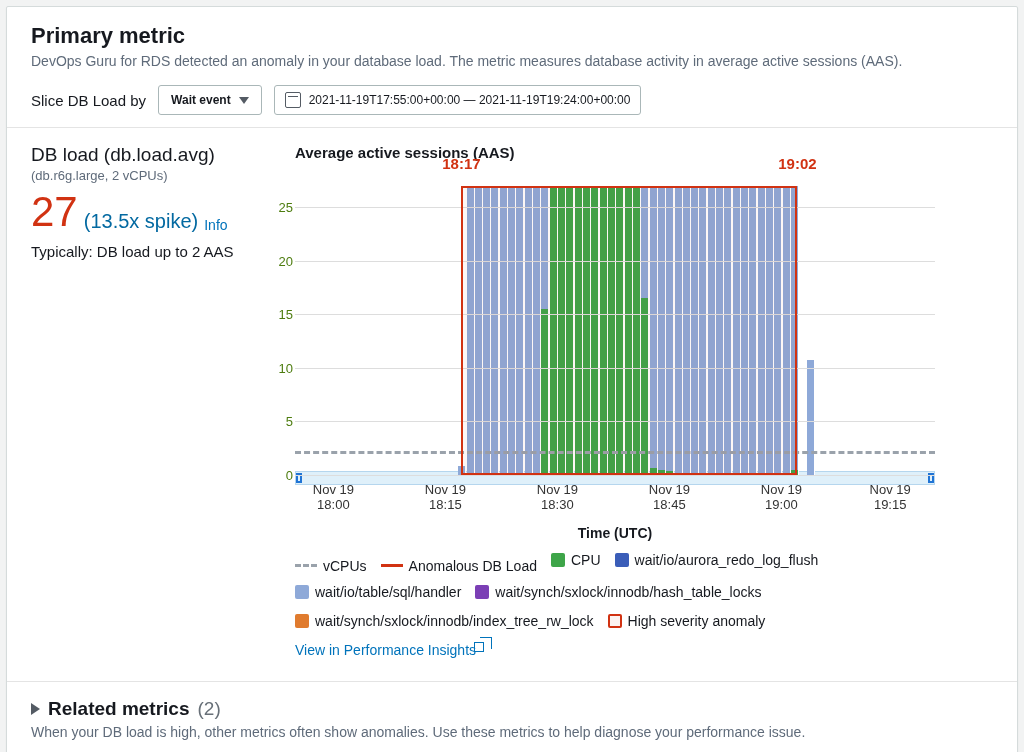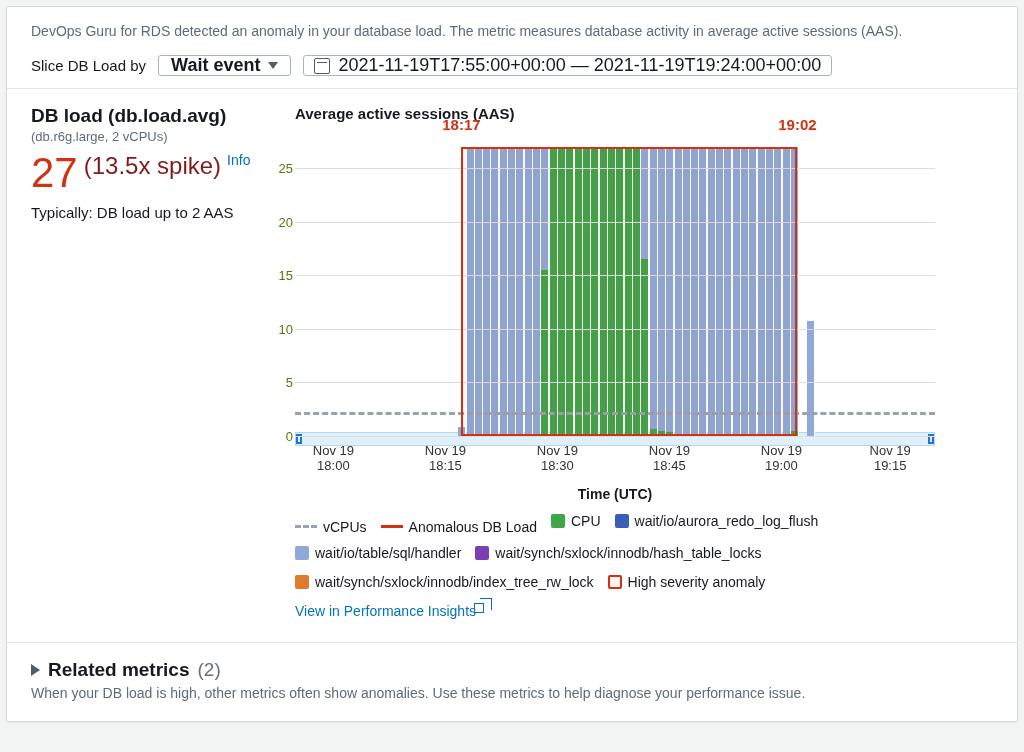--- a/index.html
+++ b/index.html
@@ -23,43 +23,43 @@
   .sub { color: #5f6b7a; font-size: 14px; }
 
   .toolbar {
     display: flex; align-items: center; gap: 12px;
     padding: 6px 24px 12px 24px;
     border-bottom: 1px solid #e4e4e4;
   }
   .label { font-size: 15px; }
   .select, .daterange {
     display: flex; align-items: center; gap: 8px;
-    height: 21px; padding: 0 10px;
+    height: 30px; padding: 0 10px;
     border: 1px solid #aab7b8; border-radius: 3px;
-    background: #fff; font-size: 18px;
+    background: #fff; font-size: 12px;
     cursor: pointer;
   }
   .select { font-weight: 700; padding: 0 12px; }
   .caret {
     width: 0; height: 0;
     border-left: 5px solid transparent;
     border-right: 5px solid transparent;
     border-top: 7px solid #545b64;
   }
   .cal-icon { width: 16px; height: 16px; border: 1px solid #545b64; border-radius: 2px; position:relative; }
   .cal-icon::before { content:""; position:absolute; top:3px; left:2px; width:10px; height:1px; background:#545b64; }
 
   .body { display:flex; padding: 16px 24px 18px 24px; gap: 24px; }
 
   .left { width: 240px; flex:none; }
-  .metric-title { font-size: 19px; font-weight: 700; }
+  .metric-title { font-size: 19px; font-weight: 400; }
   .metric-sub { color: #5f6b7a; font-size: 13px; margin-top: 2px; }
-  .big { display:flex; align-items:flex-start; gap:6px; margin-top: 8px; }
+  .big { display:flex; align-items:flex-end; gap:6px; margin-top: 8px; }
   .bigval { font-size: 42px; line-height:1; font-weight: 400; color: #d13212; }
-  .spike { font-size: 24px; color: #7f1d1d; }
+  .spike { font-size: 20px; color: #0369a1; }
   .info { color:#0073bb; font-size:14px; cursor:pointer; }
   .typ { margin-top: 10px; font-size: 15px; }
 
   .right { flex:1; }
   .chart-title { font-weight:700; font-size:15px; margin-bottom:14px; }
   .plot { position:relative; width:640px; height:300px; }
   
   .y-tick { position:absolute; left:-30px; font-size:13px; color:#4d7c0f; transform:translateY(-50%); text-align:right; width:28px;}
   .x-tick { position:absolute; bottom:-38px; font-size:13px; color:#333; text-align:center; transform:translateX(-50%); white-space:nowrap; line-height:1.2;}
   .xlabel { position:absolute; bottom:-66px; left:50%; transform:translateX(-50%); font-size:14px; font-weight:700;}
@@ -103,20 +103,21 @@
   .rel-head .cnt { color:#687078; font-weight:400;}
   .caret-r { width:0; height:0; border-top:6px solid transparent; border-bottom:6px solid transparent; border-left:9px solid #545b64;}
   .rel-sub { margin-top:4px; color:#5f6b7a; font-size:14px; }
 </style>
 </head>
 <body>
 
 <div class="panel">
 
   <div class="header">
+    <h1>Primary metric</h1>
     <div class="sub">DevOps Guru for RDS detected an anomaly in your database load. The metric measures database activity in average active sessions (AAS).</div>
   </div>
 
   <div class="toolbar">
     <span class="label">Slice DB Load by</span>
     <div class="select">
       <span>Wait event</span>
       <span class="caret"></span>
     </div>
     <div class="daterange">

